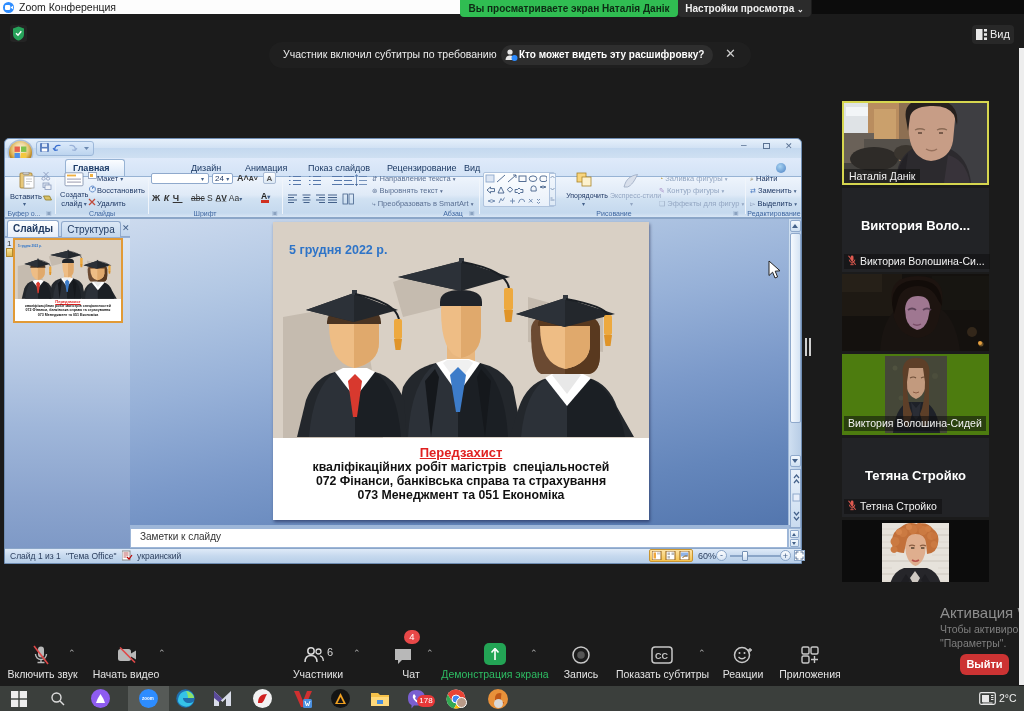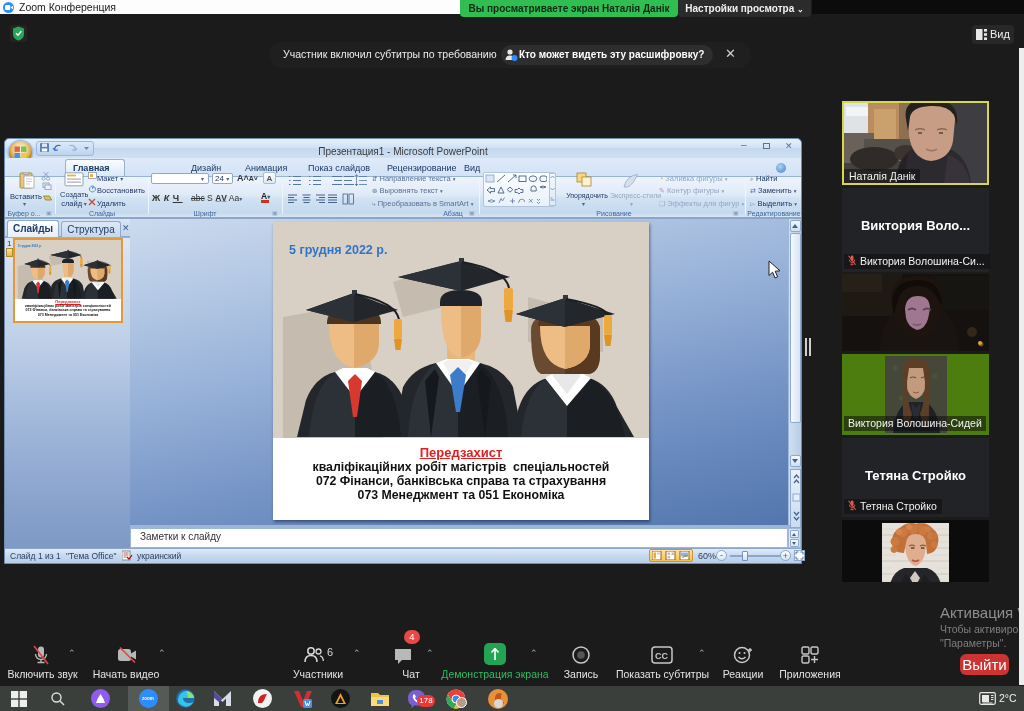--- a/index.html
+++ b/index.html
@@ -54,21 +54,20 @@
   <div class="abs" style="left:990px;top:28px;font-size:11px;color:#eee;">Вид</div>
 
   <div class="abs" style="left:1019px;top:48px;width:5px;height:637px;background:#ededed;z-index:50;"></div>
 
   <div id="ppt" class="abs" style="left:4px;top:138px;width:798px;height:426px;">
 
     <div class="abs" style="left:0;top:0;width:798px;height:426px;background:#bfd3ea;border-radius:5px 5px 0 0;border:1px solid #6f8db3;"></div>
 
     <div class="abs" style="left:1px;top:1px;width:796px;height:19px;border-radius:5px 5px 0 0;
          background:linear-gradient(#e6f0fb,#d2e2f4 45%,#c3d8ef 46%,#cfe0f2);"></div>
-    <div class="abs" style="left:0;top:8px;width:798px;height:12px;text-align:center;font-size:10px;color:#3a3a3a;">Презентация1  -  Microsoft PowerPoint</div>
 
     <div class="abs" style="left:5px;top:3px;width:23px;height:23px;border-radius:50%;
          background:radial-gradient(circle at 50% 35%,#fdf6e3 0%,#f0d9a0 30%,#d9a940 60%,#b67d1e 100%);
          box-shadow:0 0 0 1.5px #a8bedb, inset 0 -2px 3px rgba(120,70,0,.5);"></div>
     <svg class="abs" style="left:10px;top:8px;" width="13" height="13" viewBox="0 0 13 13">
       <rect x="0.5" y="0.5" width="5.4" height="5.4" fill="#e8604c"></rect>
       <rect x="7" y="0.5" width="5.4" height="5.4" fill="#7ec24c"></rect>
       <rect x="0.5" y="7" width="5.4" height="5.4" fill="#4c8fe8"></rect>
       <rect x="7" y="7" width="5.4" height="5.4" fill="#f3c73f"></rect>
     </svg>
@@ -614,21 +613,21 @@
     <div class="abs" style="left:713px;top:40px;width:60px;text-align:center;">Реакции</div>
 
     <svg class="abs" style="left:800px;top:17px;" width="20" height="20" viewBox="0 0 20 20">
       <rect x="2" y="2" width="7" height="7" rx="1.5" fill="none" stroke="#c8c8c8" stroke-width="1.4"></rect>
       <rect x="11" y="2" width="7" height="7" rx="1.5" fill="none" stroke="#c8c8c8" stroke-width="1.4"></rect>
       <rect x="2" y="11" width="7" height="7" rx="1.5" fill="none" stroke="#c8c8c8" stroke-width="1.4"></rect>
       <path d="M14.5 11 v7 M11 14.5 h7" stroke="#c8c8c8" stroke-width="1.4"></path>
     </svg>
     <div class="abs" style="left:775px;top:40px;width:70px;text-align:center;">Приложения</div>
 
-    <div class="abs" style="left:960px;top:26px;width:49px;height:21px;background:#cc3333;border-radius:6px;color:#fff;font-size:15px;font-weight:normal;text-align:center;line-height:21px;">Выйти</div>
+    <div class="abs" style="left:960px;top:26px;width:49px;height:21px;background:#cc3333;border-radius:6px;color:#fff;font-size:11px;font-weight:bold;text-align:center;line-height:21px;">Выйти</div>
   </div>
 
   <div id="taskbar" class="abs" style="left:0;top:686px;width:1024px;height:25px;background:#3b3f3c;">
     
     <svg class="abs" style="left:11px;top:5px;" width="16" height="16" viewBox="0 0 16 16">
       <rect x="0" y="0" width="7.3" height="7.3" fill="#eee"></rect>
         <rect x="8.7" y="0" width="7.3" height="7.3" fill="#eee"></rect>
       <rect x="0" y="8.7" width="7.3" height="7.3" fill="#eee"></rect>
         <rect x="8.7" y="8.7" width="7.3" height="7.3" fill="#eee"></rect>
     </svg>

